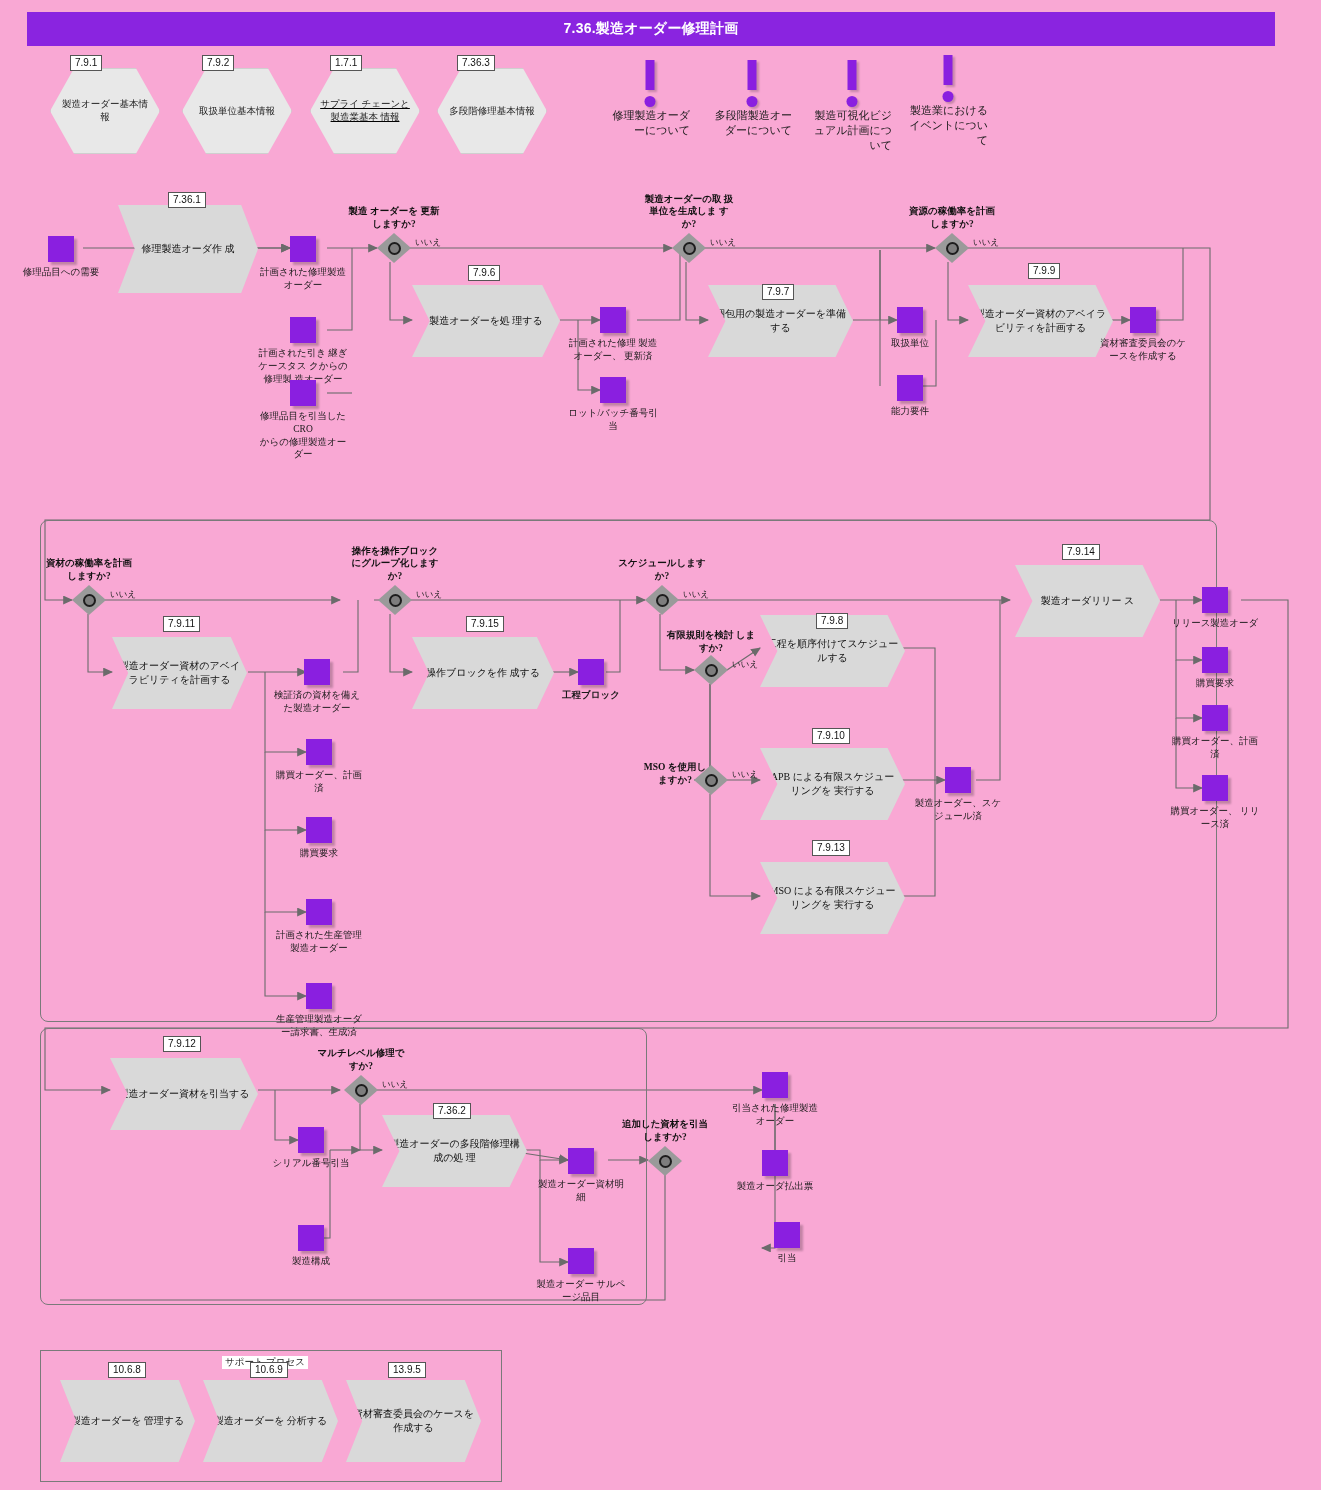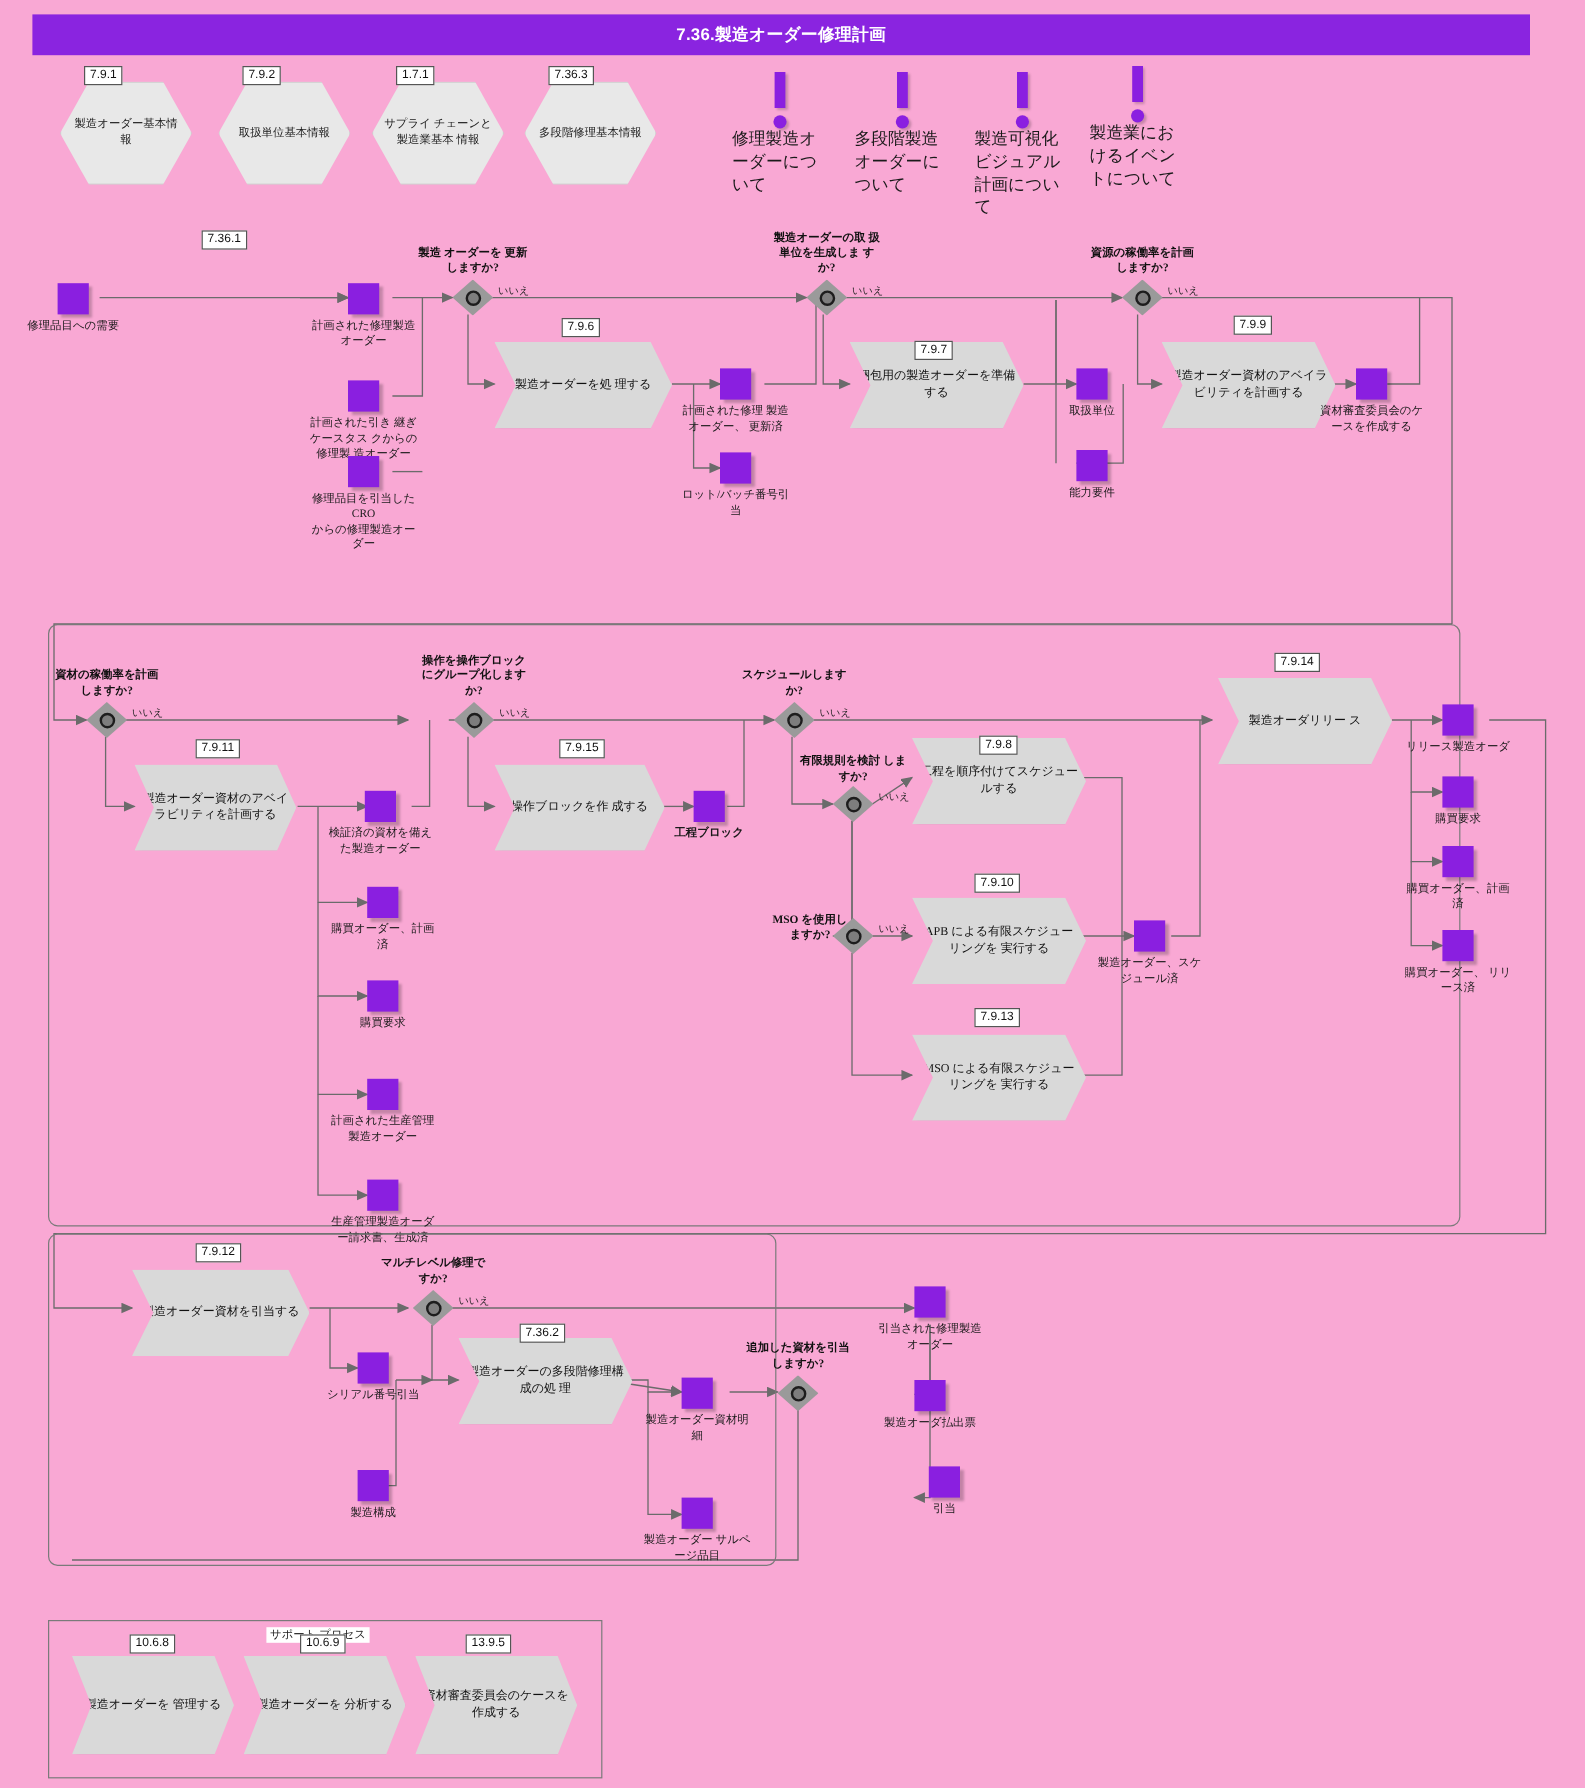--- a/index.html
+++ b/index.html
@@ -54,21 +54,21 @@
   .dec .no{position:absolute;left:38px;top:4px;font-size:8.5px;color:#222;white-space:nowrap;}
 
   
   .note{width:80px;}
   .note .bang{position:relative;width:100%;height:48px;}
   .note .bar{position:absolute;left:50%;transform:translateX(-50%);top:0;
      width:9px;height:30px;background:#8a1fe0;box-shadow:2px 2px 2px rgba(0,0,0,.2);}
   .note .dot{position:absolute;left:50%;transform:translateX(-50%);top:36px;
      width:11px;height:11px;border-radius:50%;background:#8a1fe0;
      box-shadow:2px 2px 2px rgba(0,0,0,.2);}
-  .note .lbl{font-size:14px;color:#1a1a1a;text-align:left;line-height:1.35;}
+  .note .lbl{font-size:11px;color:#1a1a1a;text-align:right;line-height:1.35;}
 
   
   .badge{position:absolute;font-family:"Liberation Sans","DejaVu Sans",sans-serif;
      font-size:10px;color:#111;background:#fff;border:1px solid #555;
      padding:1px 4px 0;line-height:1.25;white-space:nowrap;}
 
   
   .frame{position:absolute;border:1px solid #7a7a7a;border-radius:8px;background:transparent;}
   .frame.sq{border-radius:0;}
   .sup-cap{position:absolute;font-size:9.5px;color:#222;background:#fff;padding:0 3px;white-space:nowrap;}
@@ -165,21 +165,21 @@
   </div>
   <div class="badge" style="left:70px;top:55px;">7.9.1</div>
 
   <div class="node hex" style="left:182px;top:68px;">
     <div class="shp">
       <div class="lbl">取扱単位基本情報</div>
     </div>
   </div>
   <div class="badge" style="left:202px;top:55px;">7.9.2</div>
 
-  <div class="node hex" style="left:310px;top:68px;">
+  <div class="node hex" style="left:310px;top:68px;text-decoration:underline;">
     <div class="shp">
       <div class="lbl">サプライ チェーンと製造業基本 情報</div>
     </div>
   </div>
   <div class="badge" style="left:330px;top:55px;">1.7.1</div>
 
   <div class="node hex" style="left:437px;top:68px;">
     <div class="shp">
       <div class="lbl">多段階修理基本情報</div>
     </div>
@@ -213,20 +213,25 @@
         <div class="dot"></div>
       </div>
     <div class="lbl">製造業におけるイベントについて</div>
   </div>
 
   <div class="node data" style="left:48px;top:236px;">
     <div class="sq"></div>
     <div class="lbl">修理品目への需要</div>
   </div>
 
+  <div class="node proc" style="left:118px;top:205px;width:140px;height:88px;">
+    <div class="shp" style="width:140px;height:88px;">
+      <div class="lbl">修理製造オーダ作 成</div>
+    </div>
+  </div>
   <div class="badge" style="left:168px;top:192px;">7.36.1</div>
 
   <div class="node data" style="left:290px;top:236px;">
     <div class="sq"></div>
     <div class="lbl">計画された修理製造オーダー</div>
   </div>
   <div class="node data" style="left:290px;top:317px;">
     <div class="sq"></div>
     <div class="lbl">計画された引き 継ぎケースタス クからの修理製 造オーダー</div>
   </div>

